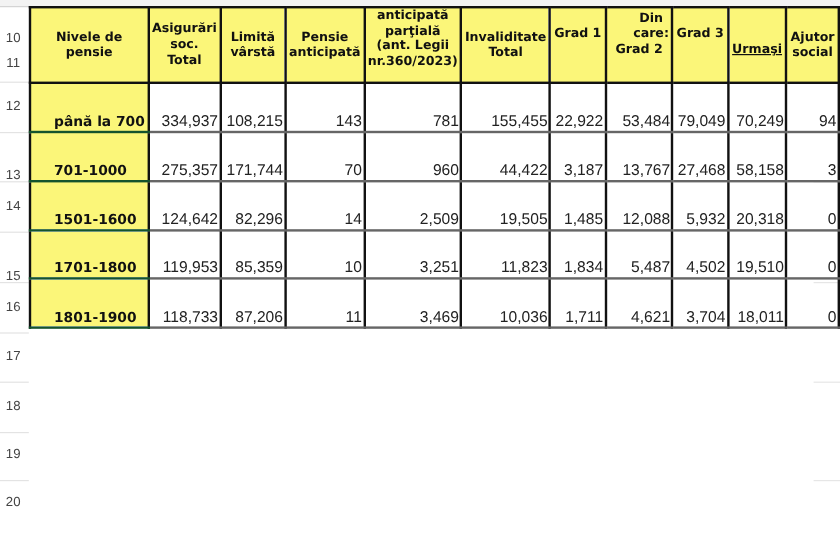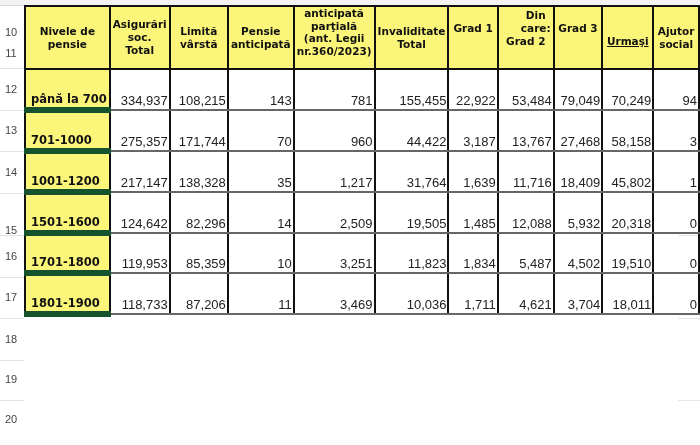--- a/index.html
+++ b/index.html
@@ -45,43 +45,43 @@
     th.hdr-top { vertical-align: top; padding-top: 2px; }
     th.grad { border-left: none; border-right: none; }
     th.grad-first { border-right: none; }
     th.grad-last { border-left: none; }
     .dincare { display: block; text-align: center; margin-left: 20px; }
     table.sheet td.label {
       background: #fbf679;
       font-family: "DejaVu Sans", sans-serif;
       font-weight: bold; font-size: 11.5px; color: #111;
       vertical-align: bottom; text-align: left;
-      padding-left: 5px; padding-bottom: 1px;
-      border-bottom: 6px solid #14532d;
+      padding-left: 19px; padding-bottom: 1px;
+      border-bottom: 2px solid #14532d;
     }
     table.sheet td.num {
       font-family: "Liberation Sans", sans-serif;
       font-size: 13px; color: #222;
       text-align: right; vertical-align: bottom;
       padding-bottom: 1px; padding-right: 1px;
       border-top: 1px solid #555;
       border-bottom: 2px solid #666;
     }
     tr.hdr { height: 63px; }
     tr.drow { height: 41px; }
   </style>
 </head>
 <body>
 
 <div class="topstrip"></div>
 
 <div class="rownum" style="top:26px">10</div>
 <div class="rownum" style="top:47px">11</div>
 <div class="rownum" style="top:83px">12</div>
-<div class="rownum" style="top:124px">13</div>
+<div class="rownum" style="top:140px">13</div>
 <div class="rownum" style="top:166px">14</div>
 <div class="rownum" style="top:224px">15</div>
 <div class="rownum" style="top:250px">16</div>
 <div class="rownum" style="top:291px">17</div>
 <div class="rownum" style="top:333px">18</div>
 <div class="rownum" style="top:373px">19</div>
 <div class="rownum" style="top:413px">20</div>
 
 <div class="gridline-h" style="top:68px"></div>
 <div class="gridline-h" style="top:110px"></div>
@@ -156,33 +156,20 @@
     <td class="num">70</td>
     <td class="num">960</td>
     <td class="num">44,422</td>
     <td class="num">3,187</td>
     <td class="num">13,767</td>
     <td class="num">27,468</td>
     <td class="num">58,158</td>
     <td class="num">3</td>
   </tr>
   <tr class="drow">
-    <td class="label">1001-1200</td>
-    <td class="num">217,147</td>
-    <td class="num">138,328</td>
-    <td class="num">35</td>
-    <td class="num">1,217</td>
-    <td class="num">31,764</td>
-    <td class="num">1,639</td>
-    <td class="num">11,716</td>
-    <td class="num">18,409</td>
-    <td class="num">45,802</td>
-    <td class="num">1</td>
-  </tr>
-  <tr class="drow">
     <td class="label">1501-1600</td>
     <td class="num">124,642</td>
     <td class="num">82,296</td>
     <td class="num">14</td>
     <td class="num">2,509</td>
     <td class="num">19,505</td>
     <td class="num">1,485</td>
     <td class="num">12,088</td>
     <td class="num">5,932</td>
     <td class="num">20,318</td>

